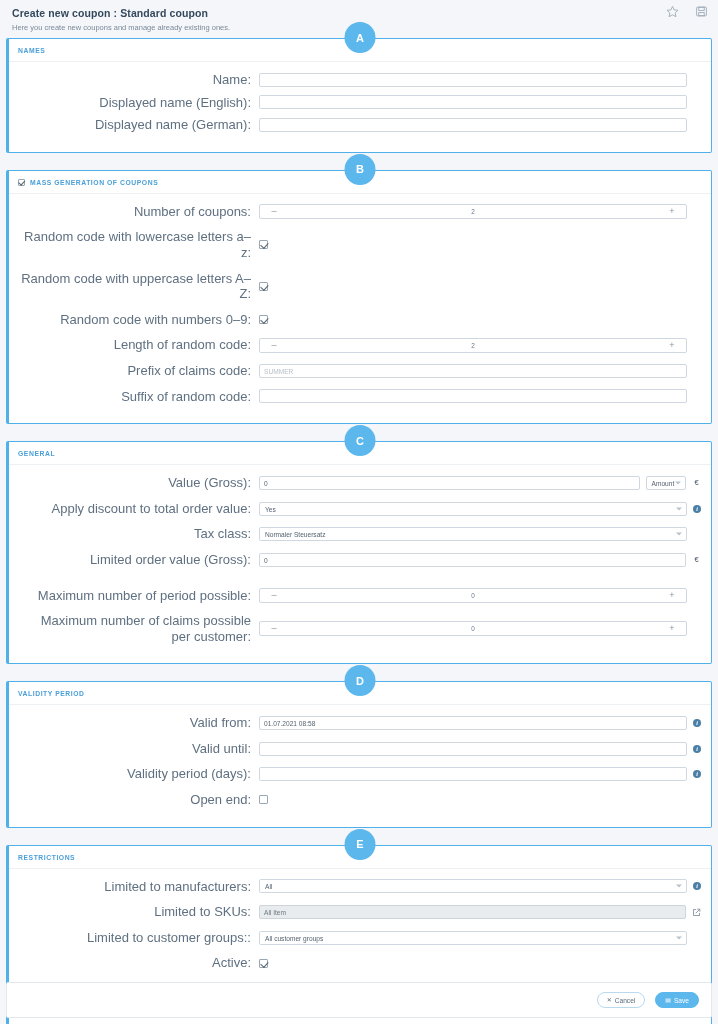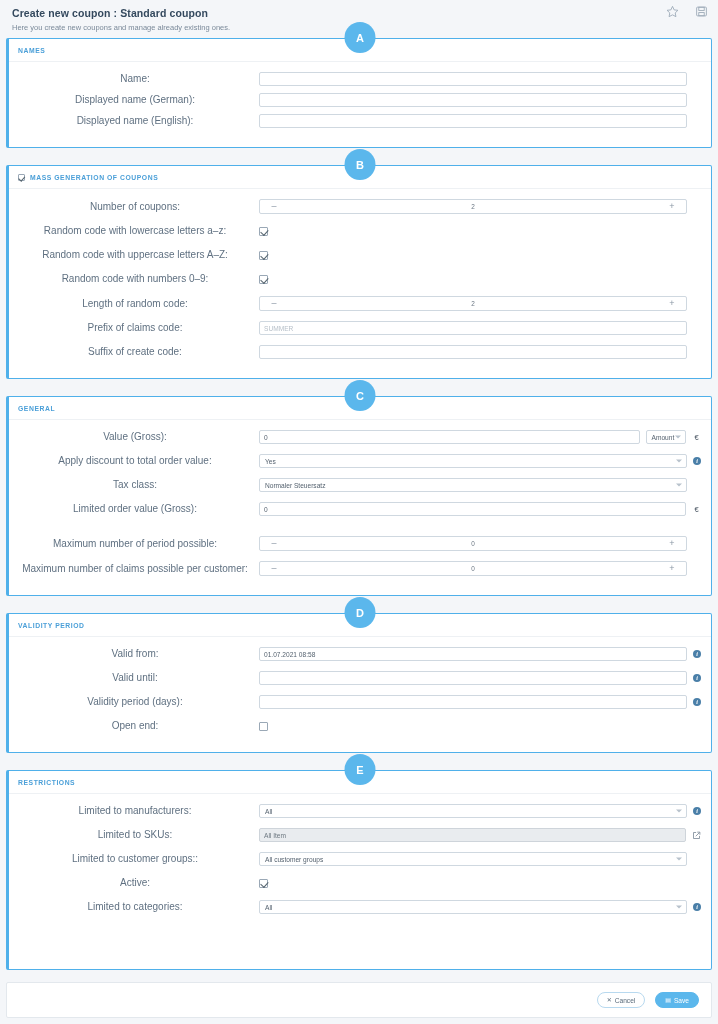--- a/index.html
+++ b/index.html
@@ -77,23 +77,23 @@
   
   .row {
     display: flex;
     align-items: center;
     margin-bottom: 7px;
     min-height: 14px;
   }
   .row.tall { margin-bottom: 10px; }
   .lbl {
     width: 240px;
-    text-align: center;
+    text-align: right;
     padding-right: 8px;
-    font-size: 10px;
+    font-size: 13px;
     color: #5f7081;
     flex: 0 0 240px;
     line-height: 1.2;
   }
   .ctrl { flex: 1 1 auto; display: flex; align-items: center; gap: 6px; min-width: 0; }
 
   .inp {
     height: 14px;
     border: 1px solid #cfd8e0;
     border-radius: 2px;
@@ -246,29 +246,29 @@
 
       <div class="row">
         <div class="lbl">Name:</div>
         <div class="ctrl">
           <div class="inp"></div>
           <span class="spacer8"></span>
         </div>
       </div>
 
       <div class="row">
+        <div class="lbl">Displayed name (English):</div>
+        <div class="ctrl">
+          <div class="inp"></div>
+          <span class="spacer8"></span>
+        </div>
+      </div>
+
+      <div class="row">
         <div class="lbl">Displayed name (German):</div>
-        <div class="ctrl">
-          <div class="inp"></div>
-          <span class="spacer8"></span>
-        </div>
-      </div>
-
-      <div class="row">
-        <div class="lbl">Displayed name (English):</div>
         <div class="ctrl">
           <div class="inp"></div>
           <span class="spacer8"></span>
         </div>
       </div>
 
     </div>
   </div>
 
   <div class="section">
@@ -326,21 +326,21 @@
 
       <div class="row tall">
         <div class="lbl">Prefix of claims code:</div>
         <div class="ctrl">
           <div class="inp ph">SUMMER</div>
           <span class="spacer8"></span>
         </div>
       </div>
 
       <div class="row">
-        <div class="lbl">Suffix of create code:</div>
+        <div class="lbl">Suffix of random code:</div>
         <div class="ctrl">
           <div class="inp"></div>
           <span class="spacer8"></span>
         </div>
       </div>
 
     </div>
   </div>
 
   <div class="section">

